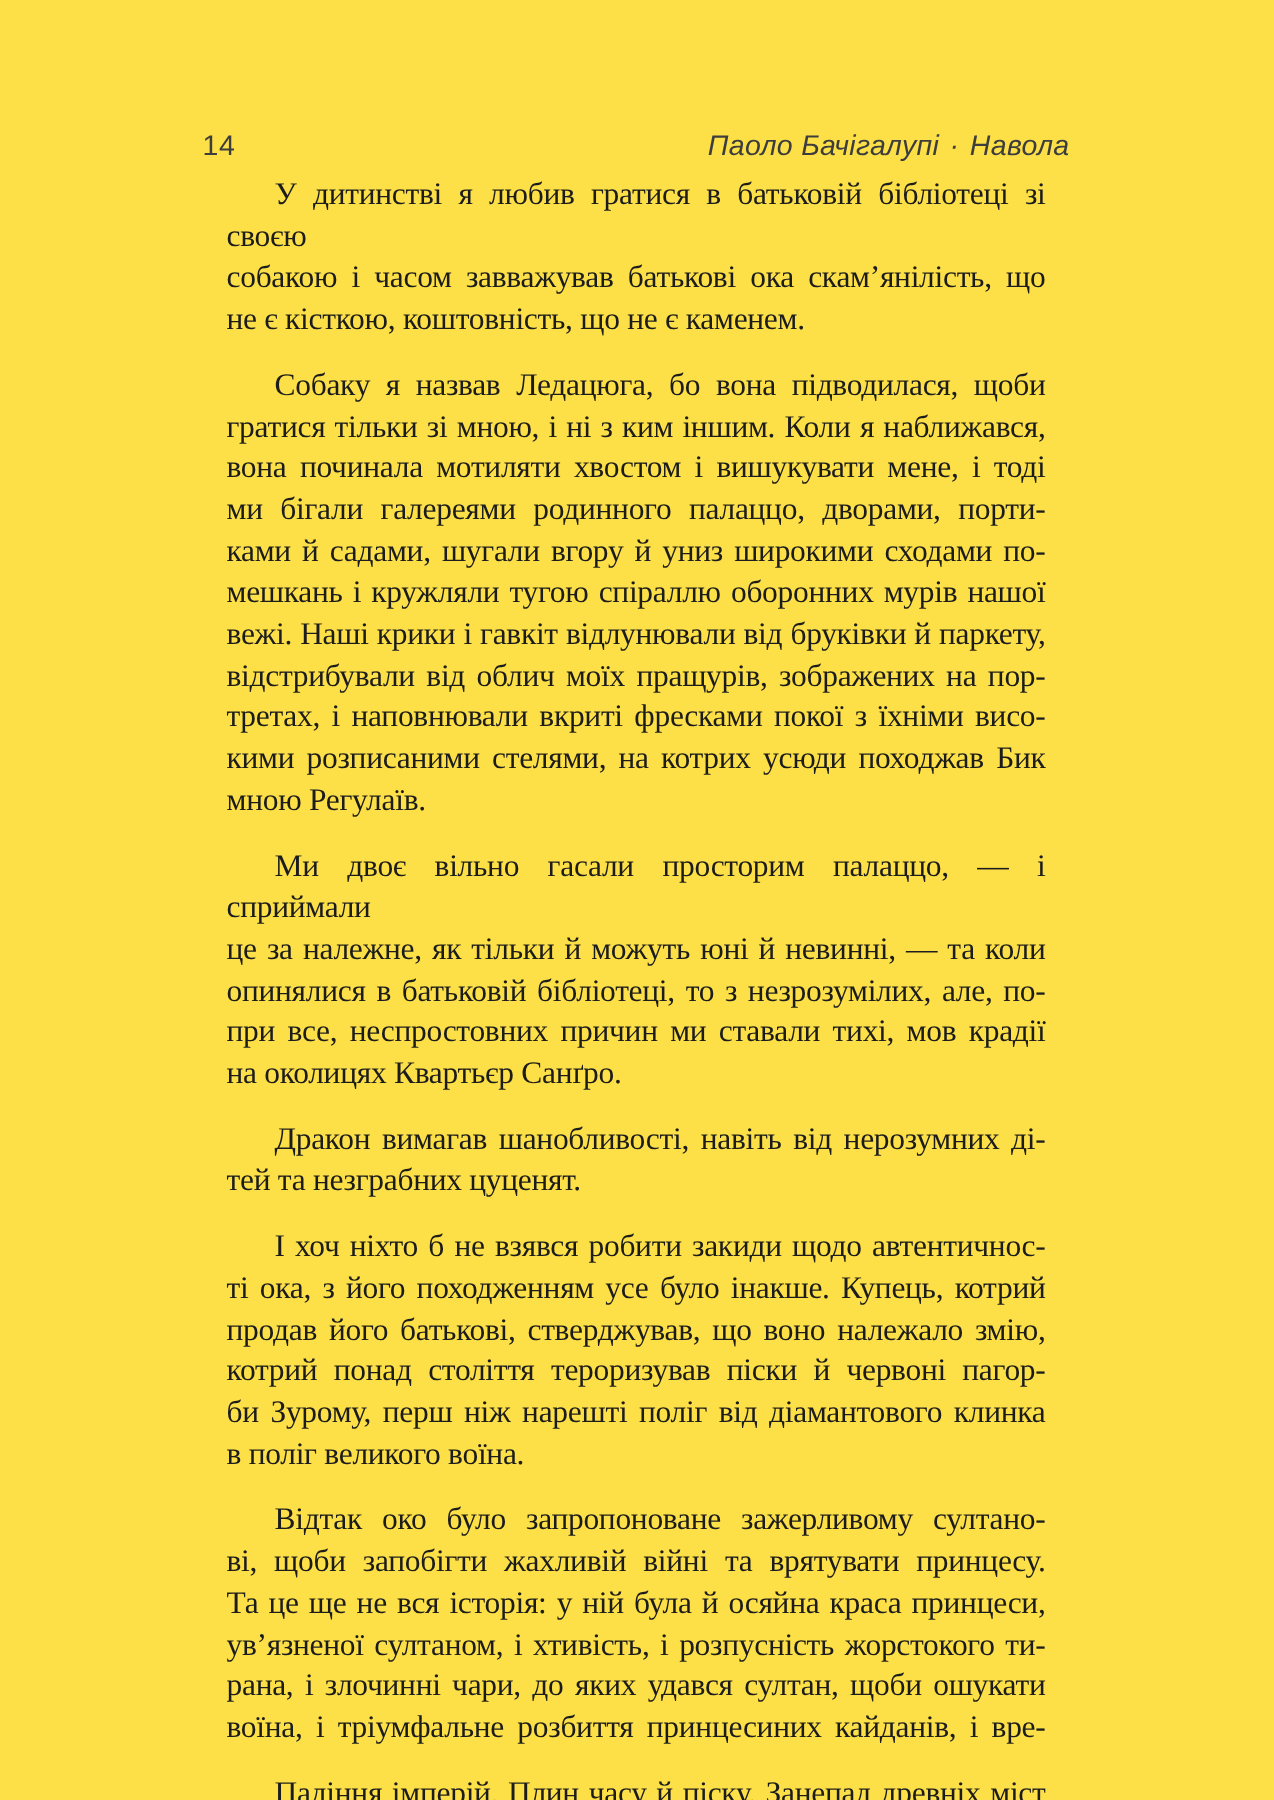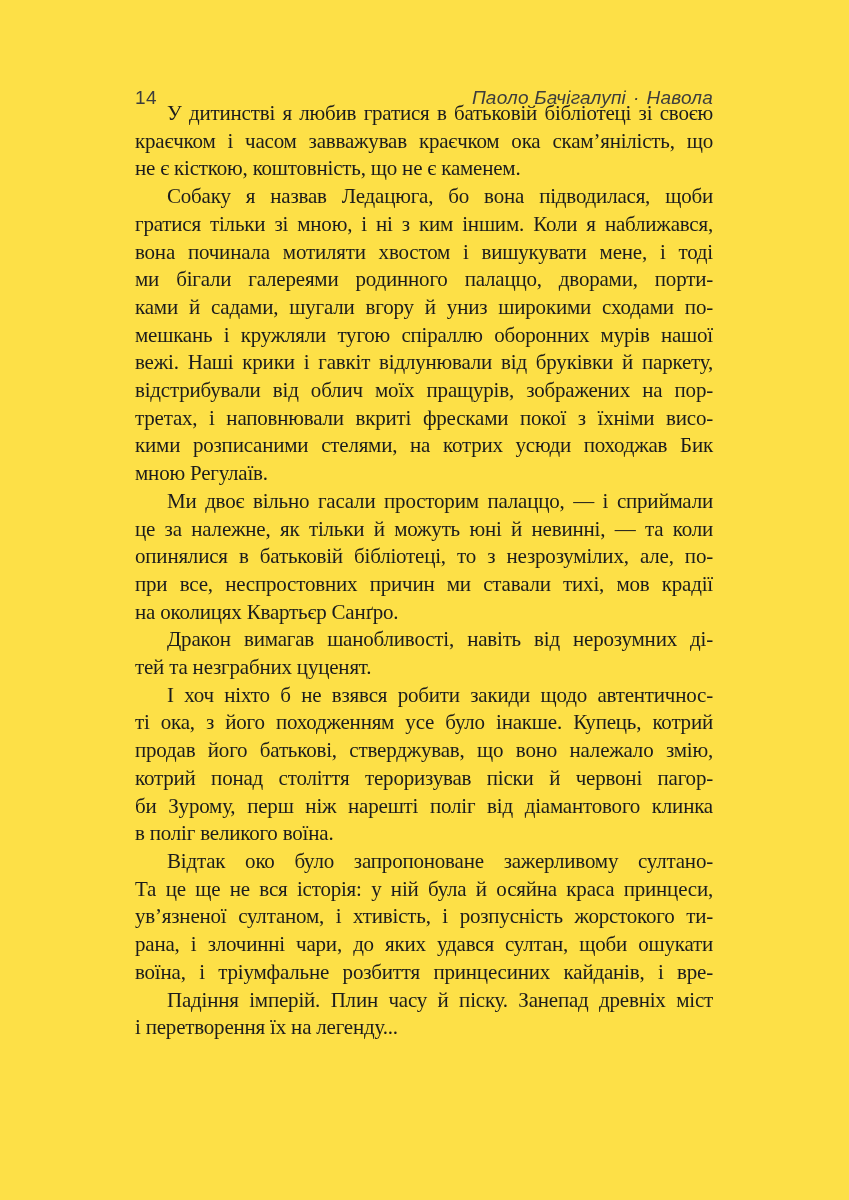--- a/index.html
+++ b/index.html
@@ -44,21 +44,21 @@
     left: 135px;
     top: 100px;
     width: 578px;
     font-family: "Liberation Serif", serif;
     font-size: 21px;
     line-height: 27.7px;
     letter-spacing: -0.2px;
     color: #1c1c1c;
   }
   .para {
-    margin: 0;
+    margin: 16px;
     padding: 0;
   }
   .line {
     display: block;
     text-align: justify;
     text-align-last: justify;
   }
   .line.first {
     text-indent: 32px;
   }
@@ -73,21 +73,21 @@
   <header class="running-header">
     <span class="page-num">14</span>
     <span class="header-title">
       <span>Паоло Бачігалупі</span><span class="sep">·</span><span>Навола</span>
     </span>
   </header>
 
   <main class="body-text">
       <p class="para">
         <span class="line first">У дитинстві я любив гратися в батьковій бібліотеці зі своєю</span>
-        <span class="line">краєчком і часом завважував краєчком ока скам’янілість, що</span>
+        <span class="line">собакою і часом завважував батькові ока скам’янілість, що</span>
         <span class="line last">не є кісткою, коштовність, що не є каменем.</span>
       </p>
       <p class="para">
         <span class="line first">Собаку я назвав Ледацюга, бо вона підводилася, щоби</span>
         <span class="line">гратися тільки зі мною, і ні з ким іншим. Коли я наближався,</span>
         <span class="line">вона починала мотиляти хвостом і вишукувати мене, і тоді</span>
         <span class="line">ми бігали галереями родинного палаццо, дворами, порти-</span>
         <span class="line">ками й садами, шугали вгору й униз широкими сходами по-</span>
         <span class="line">мешкань і кружляли тугою спіраллю оборонних мурів нашої</span>
         <span class="line">вежі. Наші крики і гавкіт відлунювали від бруківки й паркету,</span>
@@ -110,20 +110,21 @@
       <p class="para">
         <span class="line first">І хоч ніхто б не взявся робити закиди щодо автентичнос-</span>
         <span class="line">ті ока, з його походженням усе було інакше. Купець, котрий</span>
         <span class="line">продав його батькові, стверджував, що воно належало змію,</span>
         <span class="line">котрий понад століття тероризував піски й червоні пагор-</span>
         <span class="line">би Зурому, перш ніж нарешті поліг від діамантового клинка</span>
         <span class="line last">в поліг великого воїна.</span>
       </p>
       <p class="para">
         <span class="line first">Відтак око було запропоноване зажерливому султано-</span>
+        <span class="line">ві, щоби запобігти жахливій війні та врятувати принцесу.</span>
         <span class="line">Та це ще не вся історія: у ній була й осяйна краса принцеси,</span>
         <span class="line">ув’язненої султаном, і хтивість, і розпусність жорстокого ти-</span>
         <span class="line">рана, і злочинні чари, до яких удався султан, щоби ошукати</span>
         <span class="line">воїна, і тріумфальне розбиття принцесиних кайданів, і вре-</span>
       </p>
       <p class="para">
         <span class="line first">Падіння імперій. Плин часу й піску. Занепад древніх міст</span>
         <span class="line last">і перетворення їх на легенду...</span>
       </p>
     </main>

